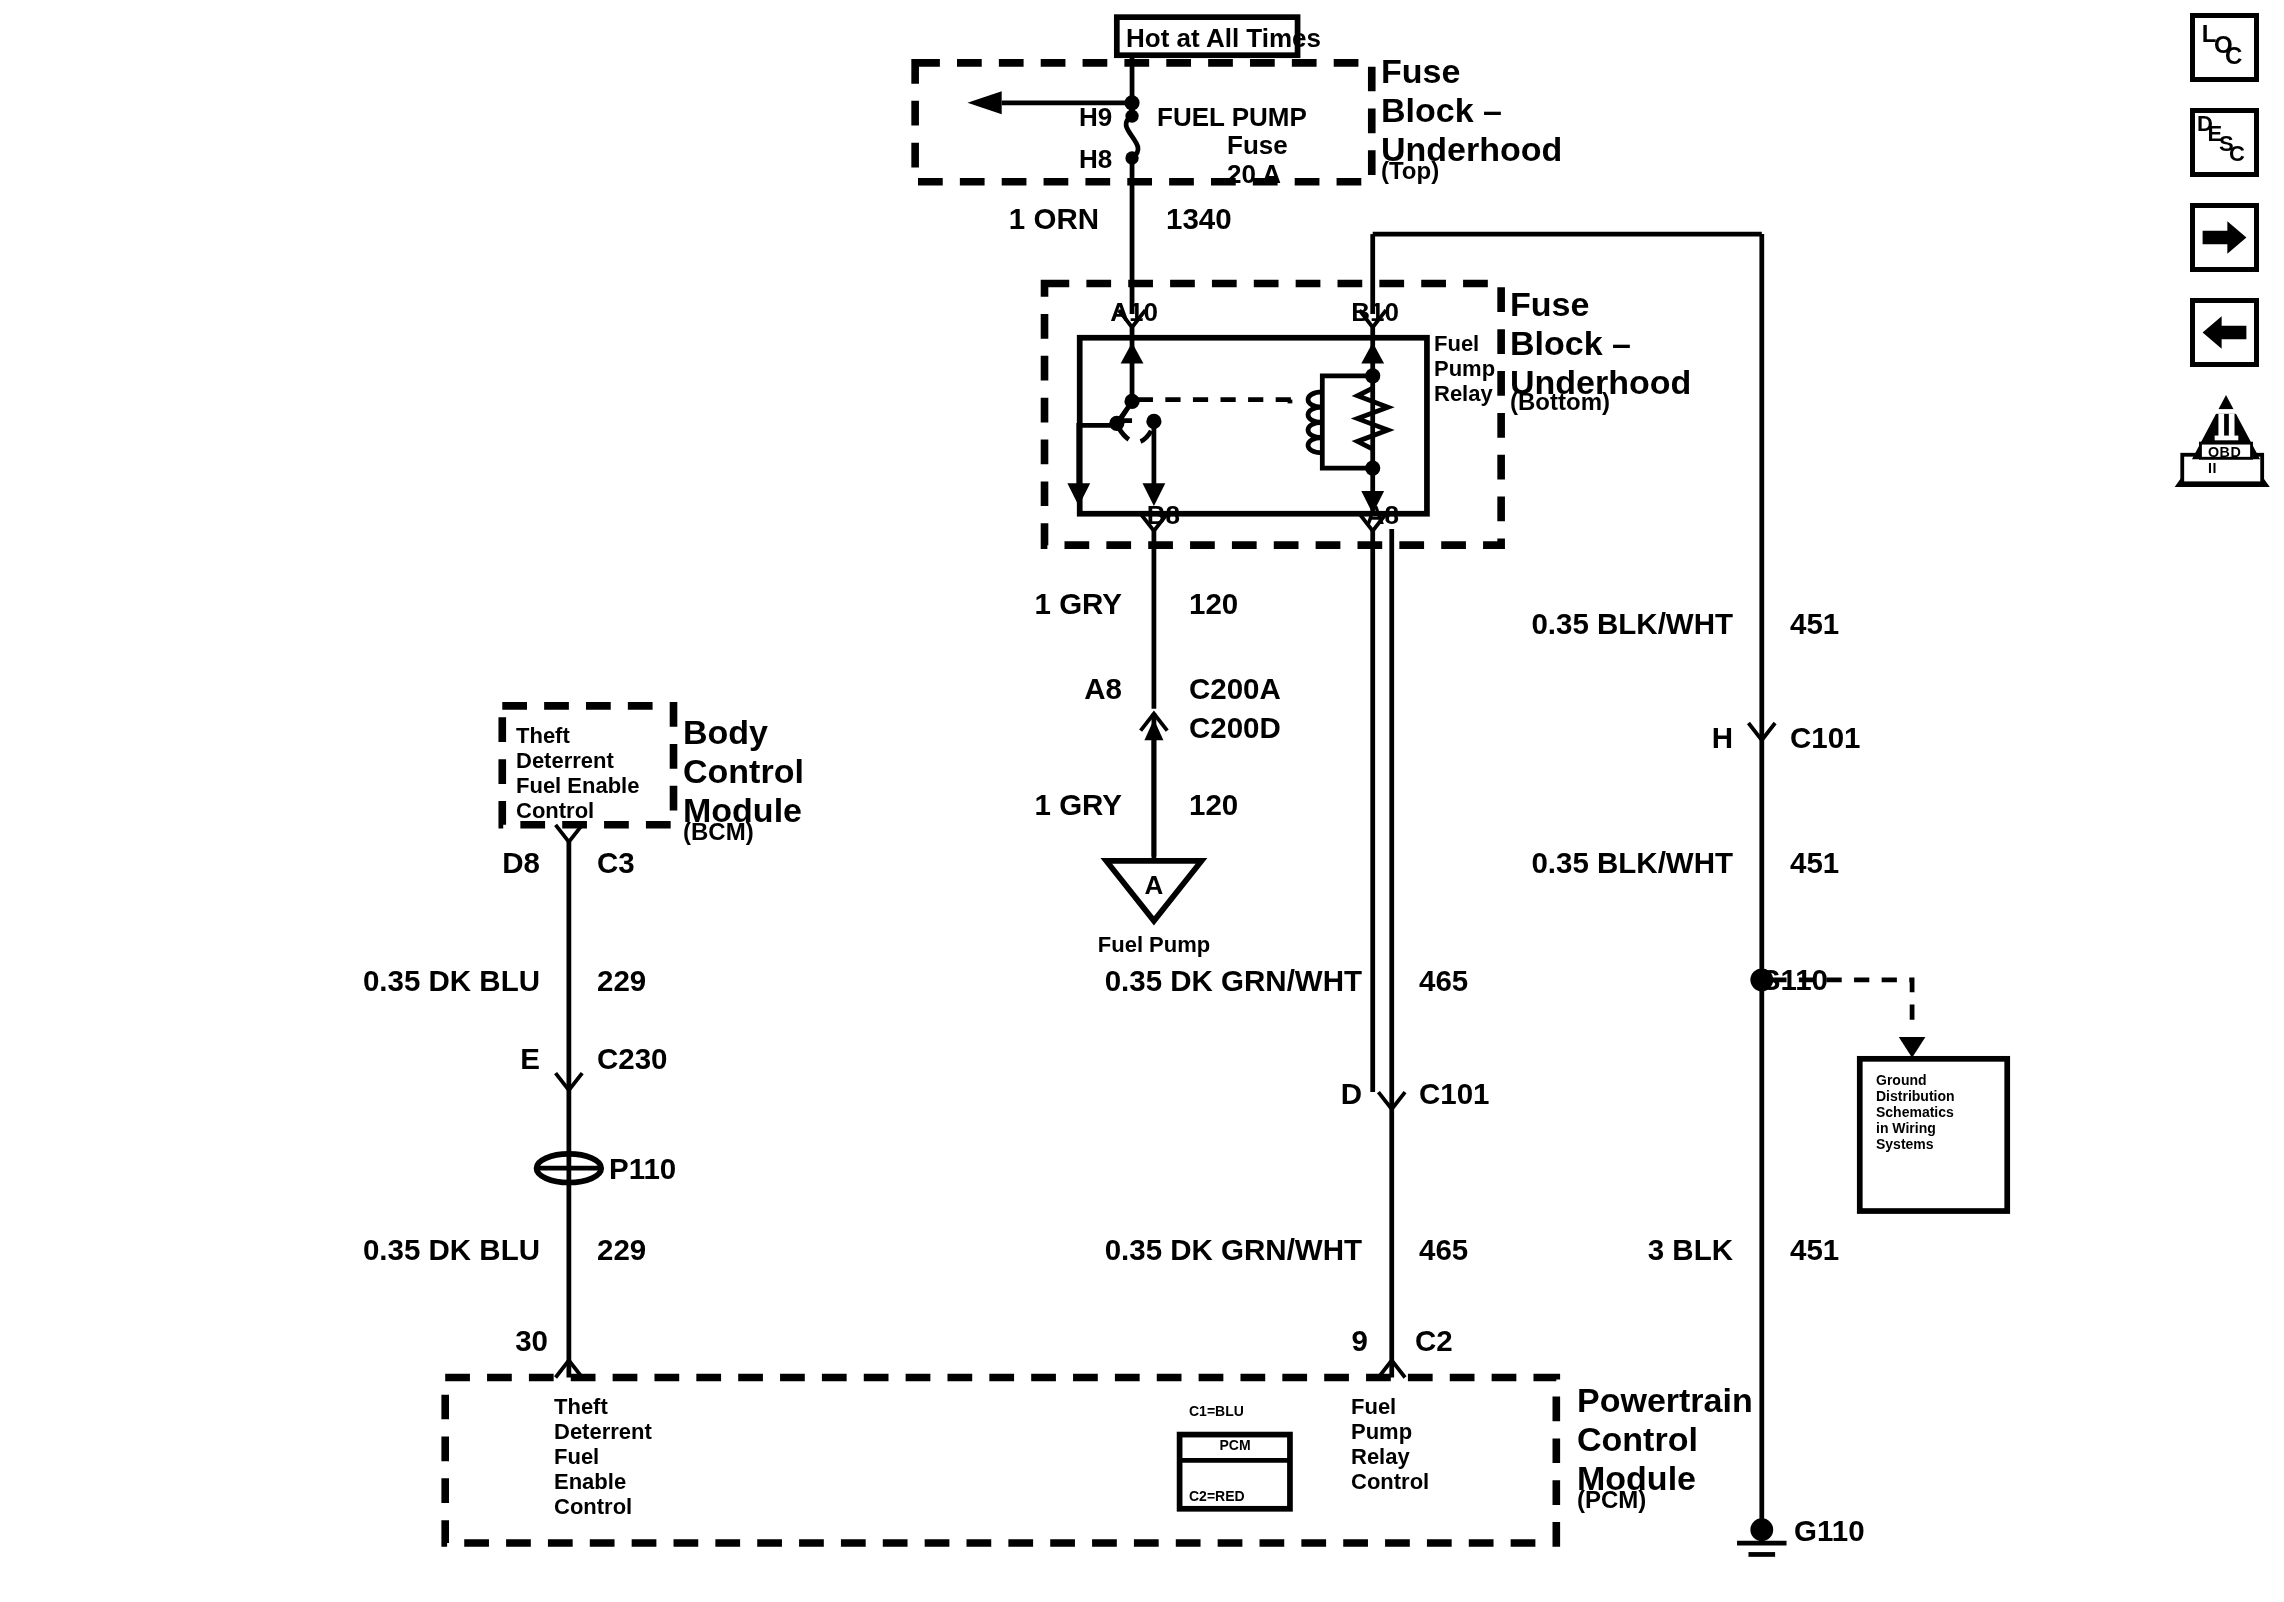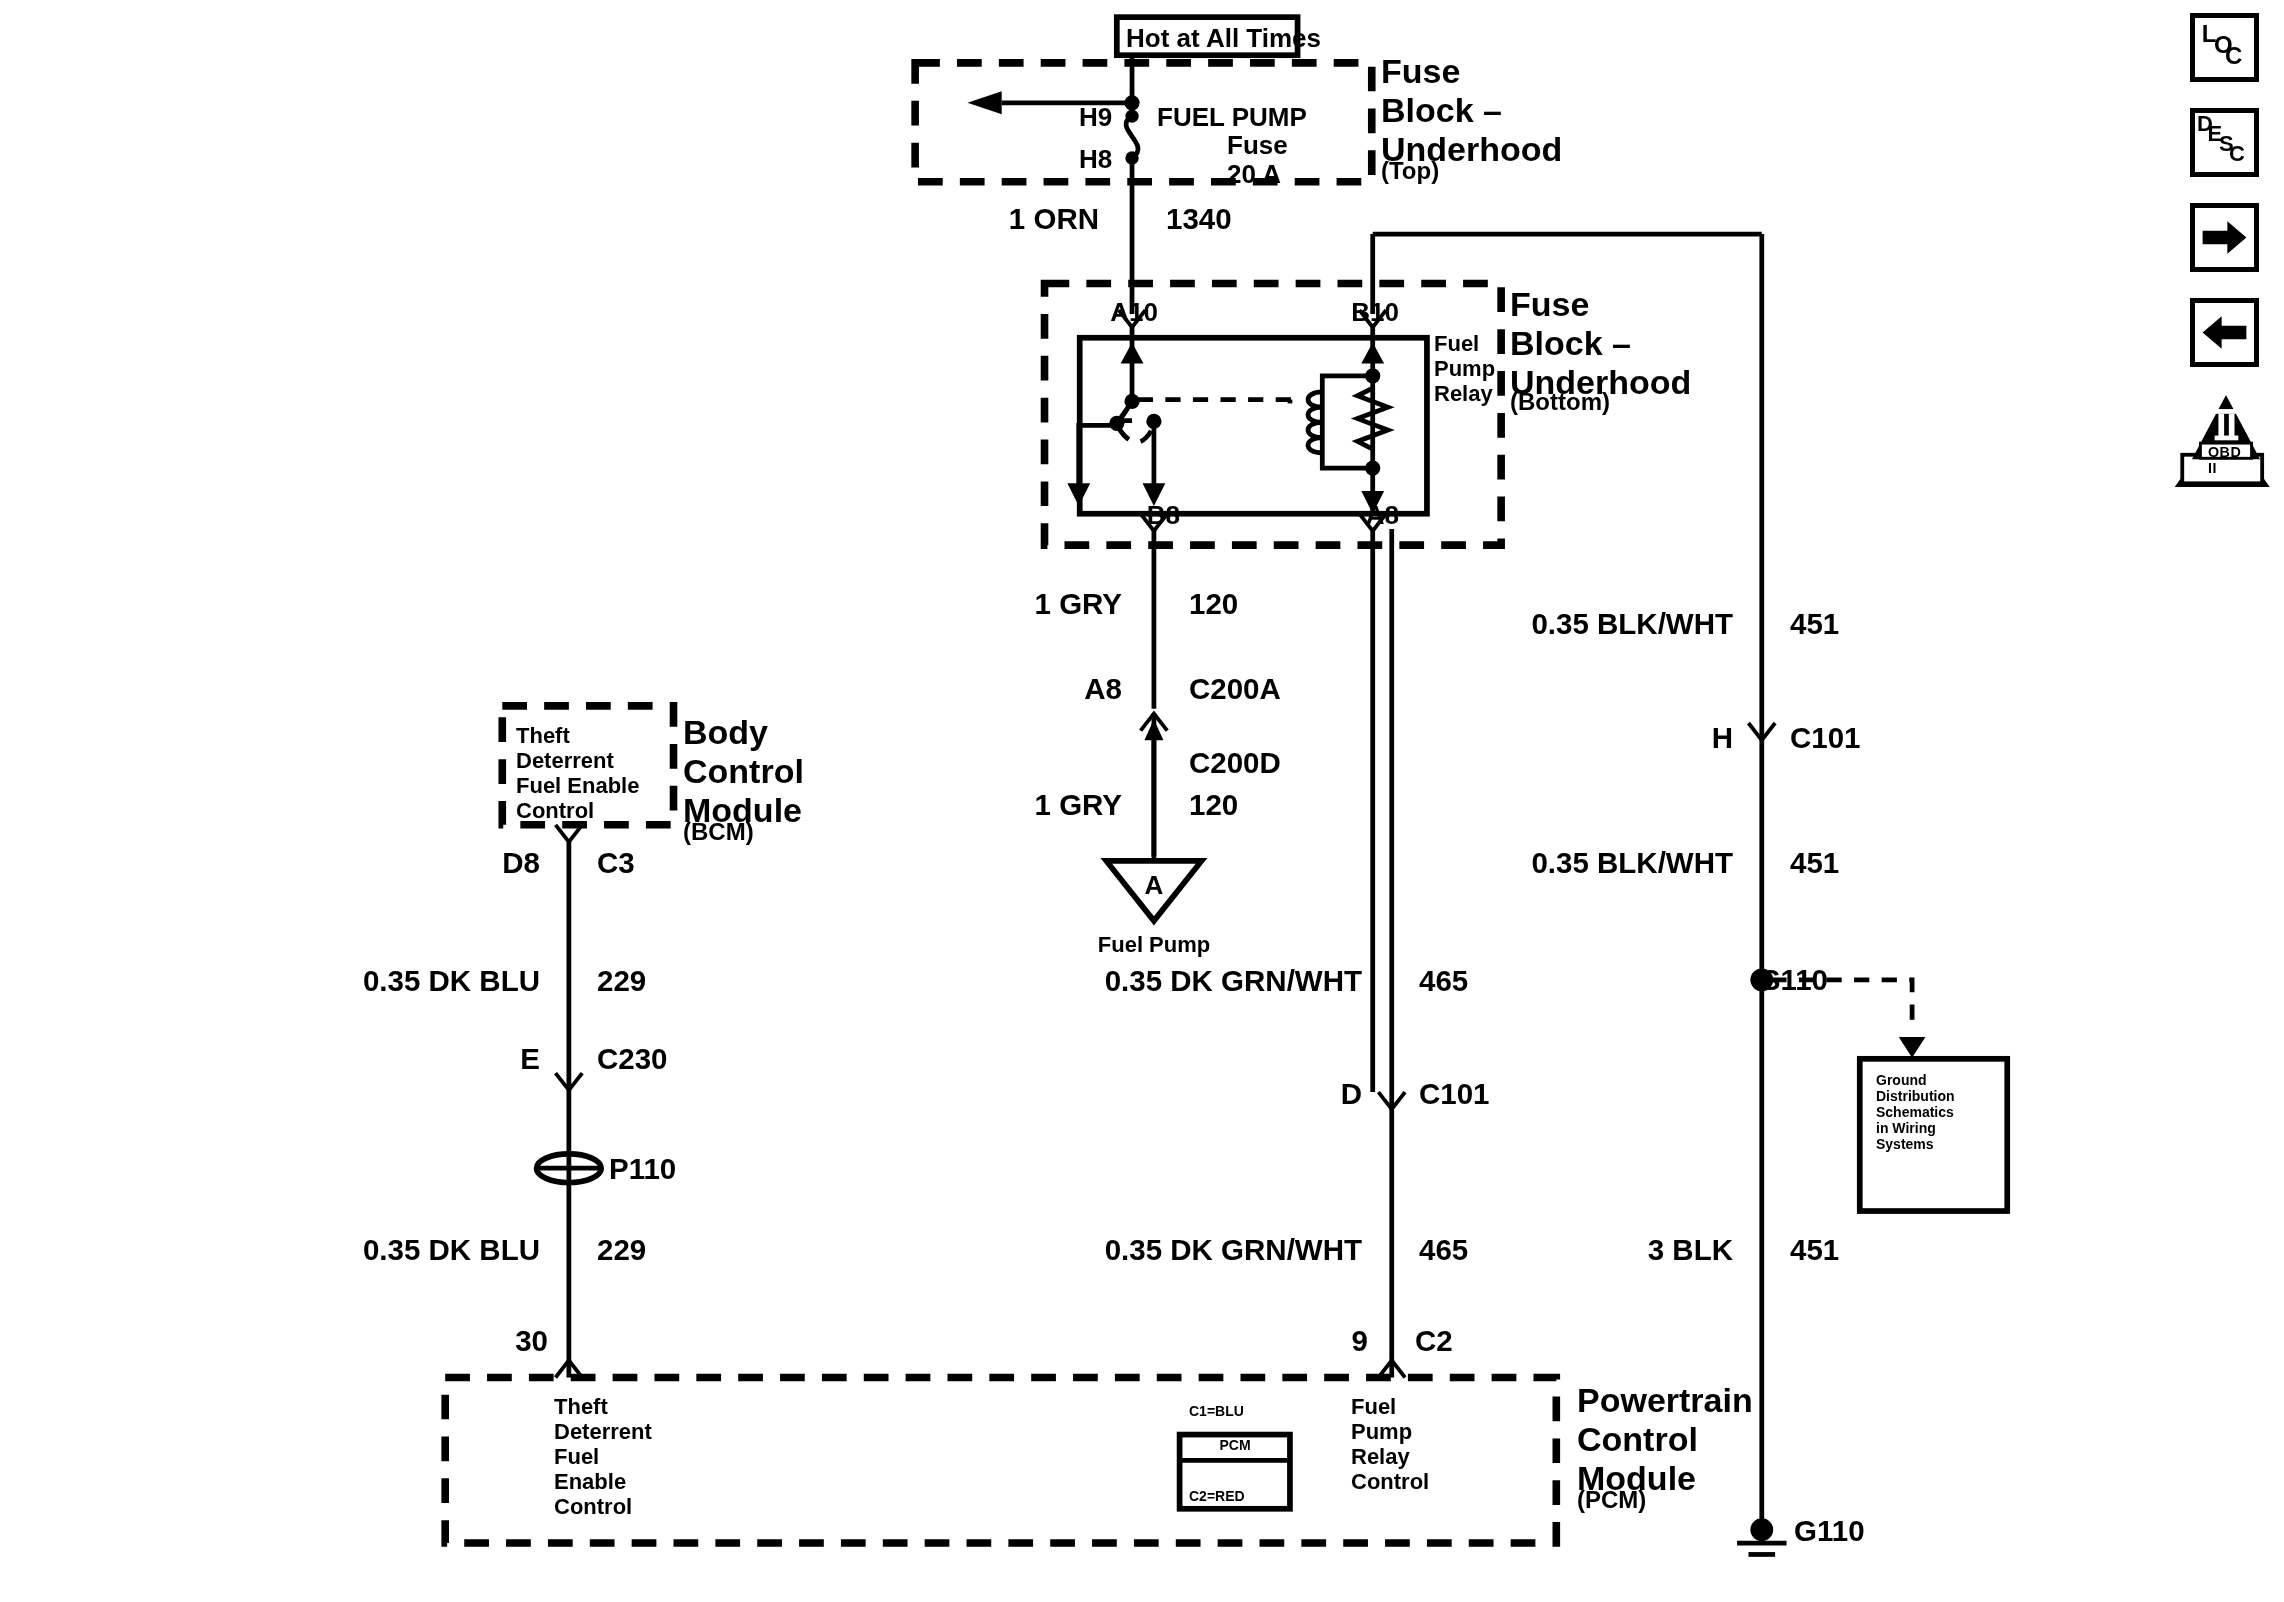--- a/index.html
+++ b/index.html
@@ -181,21 +181,21 @@
 <div class="lbl modtitle" style="left:1510px;top:285px;">Fuse
 Block –
 Underhood</div>
 <div class="lbl modsub" style="left:1510px;top:388px;">(Bottom)</div>
 
 <div class="lbl wirelbl" style="left:1122px;top:587px;transform:translateX(-100%);">1 GRY</div>
 <div class="lbl wirelbl" style="left:1189px;top:587px;">120</div>
 
 <div class="lbl wirelbl" style="left:1122px;top:672px;transform:translateX(-100%);">A8</div>
 <div class="lbl wirelbl" style="left:1189px;top:672px;">C200A</div>
-<div class="lbl wirelbl" style="left:1189px;top:746px;">C200D</div>
+<div class="lbl wirelbl" style="left:1189px;top:711px;">C200D</div>
 
 <div class="lbl wirelbl" style="left:1122px;top:788px;transform:translateX(-100%);">1 GRY</div>
 <div class="lbl wirelbl" style="left:1189px;top:788px;">120</div>
 
 <div class="lbl mid" style="left:1154px;top:871px;transform:translateX(-50%);">A</div>
 <div class="lbl small" style="left:1154px;top:932px;transform:translateX(-50%);">Fuel Pump</div>
 
 <div class="lbl small" style="left:516px;top:723px;">Theft
 Deterrent
 Fuel Enable

